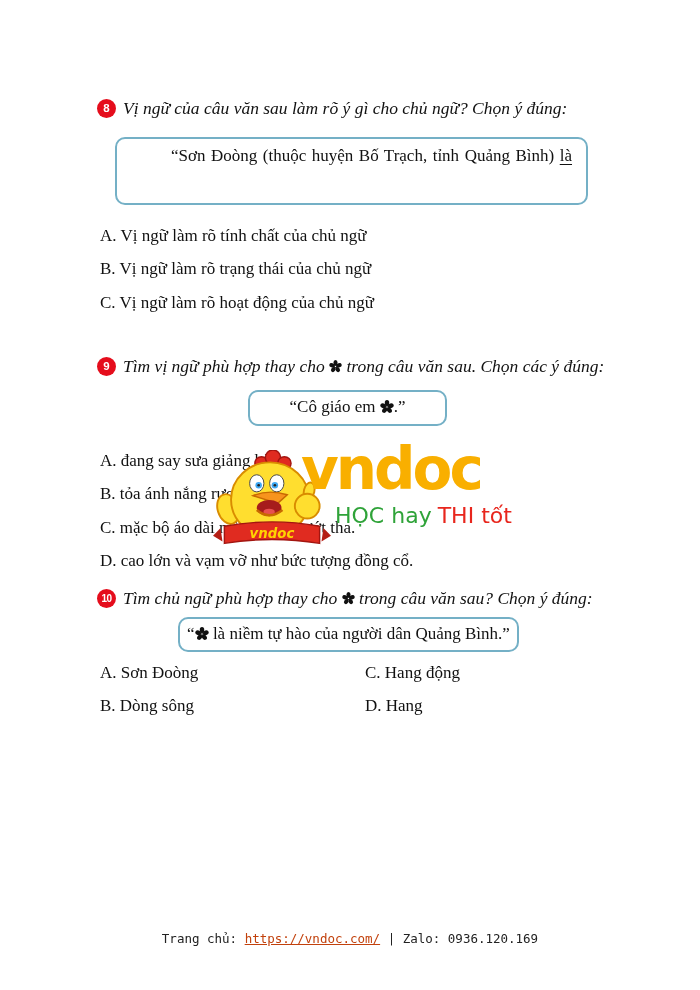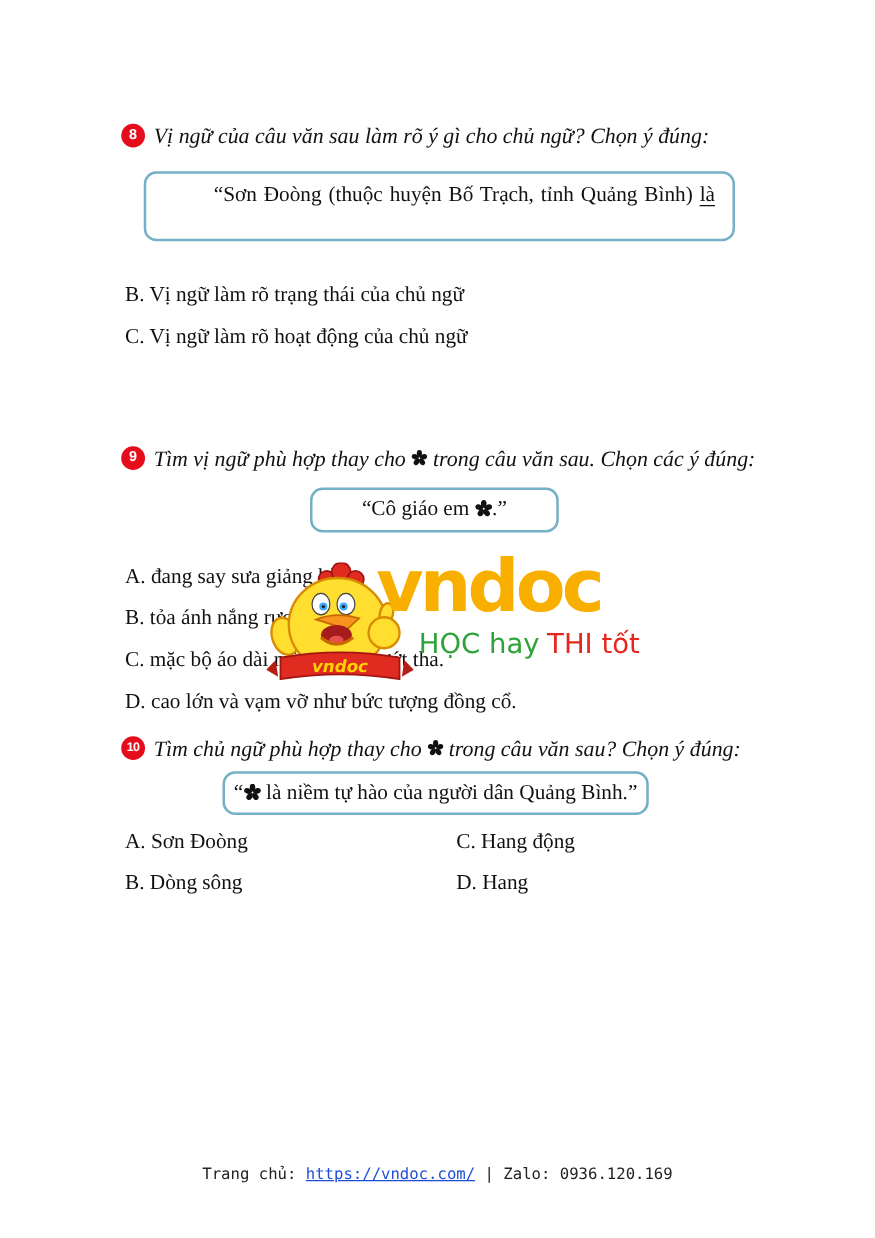--- a/index.html
+++ b/index.html
@@ -11,21 +11,21 @@
   .q-prompt .txt{vertical-align:middle;}
   .badge{display:inline-flex;align-items:center;justify-content:center;
          width:19px;height:19px;border-radius:50%;background:#e50d1c;color:#fff;
          font-family:"Liberation Sans",sans-serif;font-style:normal;font-weight:bold;
          font-size:11.5px;line-height:1;vertical-align:middle;margin-right:7px;}
   .badge.wide{font-size:10px;letter-spacing:-0.5px;}
 
   
   .sbox{position:absolute;border:2px solid #74b0c6;border-radius:10px;background:#fff;
         font-size:17px;color:#111;}
-  #box8{left:115px;top:137px;width:473px;height:56px;padding:0 14px;box-sizing:border-box;}
+  #box8{left:115px;top:137px;width:473px;height:68px;padding:0 14px;box-sizing:border-box;}
   #box8 .bline{line-height:34px;text-align:justify;}
   #box8 .bline.first{text-indent:40px;text-align-last:justify;}
   #box8 u, .uline{text-decoration:underline;text-underline-offset:3px;}
   #box9{left:248px;top:390px;width:195px;height:32px;line-height:30px;text-align:center;}
   #box10{left:178px;top:617px;width:337px;height:31px;line-height:29px;text-align:center;}
 
   
   .opts{position:absolute;left:100px;margin:0;padding:0;list-style:none;font-size:17px;color:#111;}
   .opts li{height:33.3px;line-height:21px;}
   #opts8{top:225px;}
@@ -43,39 +43,40 @@
   #wordmark{position:absolute;left:88px;top:-8px;font-family:"DejaVu Sans",sans-serif;
             font-weight:800;font-size:58px;letter-spacing:-3px;color:#f9af00;line-height:1;}
   #tagline{position:absolute;left:122px;top:57px;font-family:"DejaVu Sans",sans-serif;
            font-weight:normal;font-size:22px;white-space:nowrap;line-height:1;}
   #tagline .green{color:#2fa339;}
   #tagline .red{color:#e8261d;margin-left:6px;}
 
   
   #footer{position:absolute;top:931px;left:0;width:100%;text-align:center;
           font-family:"DejaVu Sans Mono",monospace;font-size:12.5px;color:#222;}
-  #footer a{color:#1d4ed8;text-decoration:underline;cursor:pointer;}
+  #footer a{color:#c2410c;text-decoration:underline;cursor:pointer;}
 </style>
 </head>
 <body>
 
 <div class="page">
 
   <div class="q-prompt" style="top:97px;">
     <span class="badge">8</span><span class="txt">Vị ngữ của câu văn sau làm rõ ý gì cho chủ ngữ? Chọn ý đúng:</span>
   </div>
 
   <div class="sbox" id="box8">
     <div class="bline first">
       <span>“Sơn Đoòng (thuộc huyện Bố Trạch, tỉnh Quảng Bình)</span>
       <u>là</u>
     </div>
   </div>
 
   <ul class="opts" id="opts8">
+    <li>A. Vị ngữ làm rõ tính chất của chủ ngữ</li>
     <li>B. Vị ngữ làm rõ trạng thái của chủ ngữ</li>
     <li>C. Vị ngữ làm rõ hoạt động của chủ ngữ</li>
   </ul>
 
   <div class="q-prompt" style="top:355px;">
     <span class="badge">9</span><span class="txt">Tìm vị ngữ phù hợp thay cho</span>
     <svg class="florette" viewBox="0 0 20 20">
       <g fill="#111">
           <ellipse cx="10" cy="4.2" rx="3.2" ry="4.1"></ellipse>
           <ellipse cx="10" cy="4.2" rx="3.2" ry="4.1" transform="rotate(72 10 10)"></ellipse>

